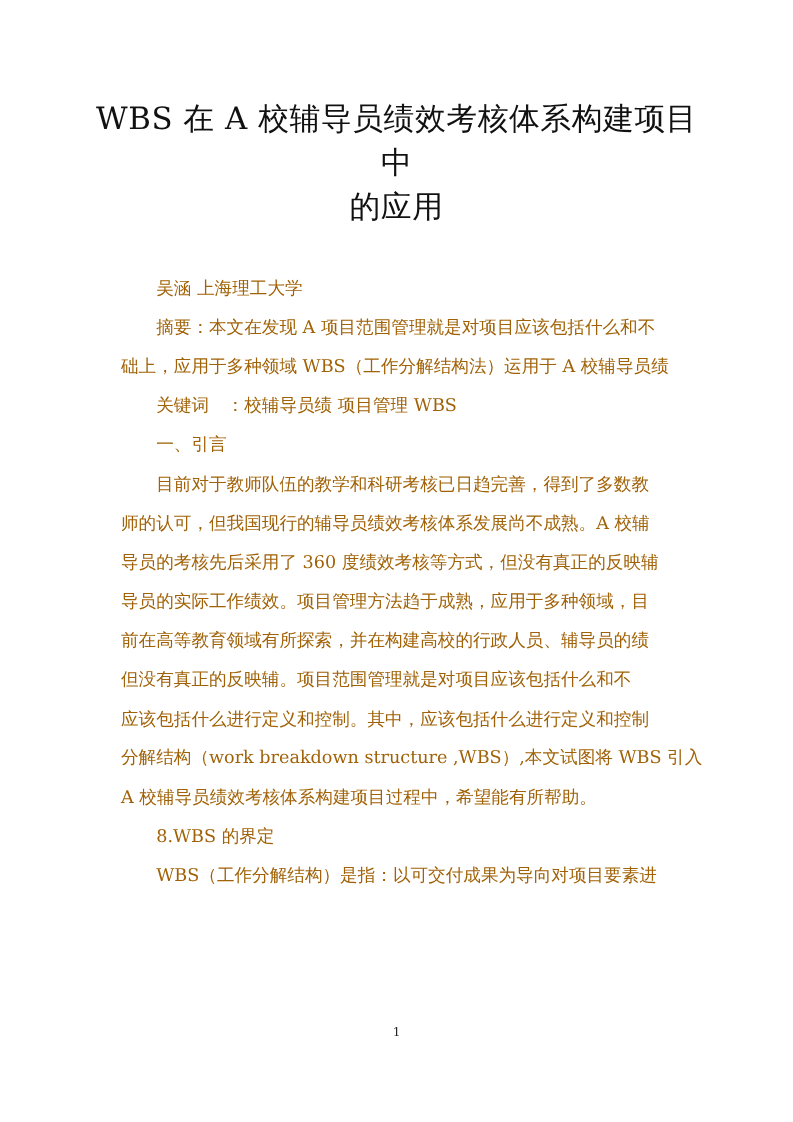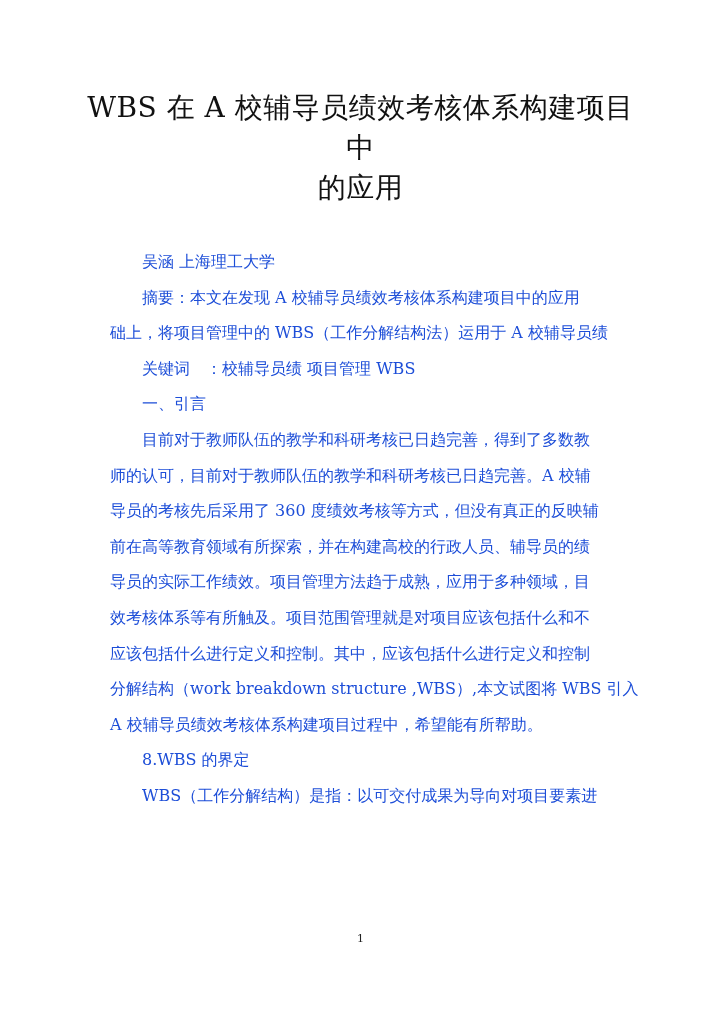--- a/index.html
+++ b/index.html
@@ -2,54 +2,54 @@
 <html><head>
 <meta charset="utf-8">
 <style>
   html, body { margin: 0; padding: 0; background: #ffffff; }
   body { width: 721px; height: 1020px; position: relative; overflow: hidden;
          font-family: "DejaVu Serif", "Liberation Serif", serif; color: #111; }
   .page { position: absolute; left: 0; top: 0; width: 721px; height: 772px; background: #fff; padding-left: 48px; }
   .title { position: absolute; left: 80px; width: 561px; top: 88px; text-align: center;
            font-size: 28px; line-height: 40px; letter-spacing: 0.5px; color: #111; }
   .body { position: absolute; left: 110px; width: 503px; top: 244px; font-size: 16px;
-          line-height: 35.6px; color: #1d4ed8; }
+          line-height: 35.6px; color: #a16207; }
   .body p { margin: 0; text-align: justify; }
   .indent { text-indent: 32px; }
   .line { white-space: nowrap; }
   .pageno { position: absolute; left: 0; width: 721px; top: 932px; text-align: center;
             font-size: 11px; color: #222; }
 </style>
 </head>
 <body>
 
 <div class="page">
   <div class="title">
     <div>WBS 在 A 校辅导员绩效考核体系构建项目中</div>
     <div>的应用</div>
   </div>
 
   <div class="body">
     <p class="indent line">吴涵 上海理工大学</p>
 
     <div>
-      <p class="indent line">摘要：本文在发现 A 校辅导员绩效考核体系构建项目中的应用</p>
-      <p class="line">础上，将项目管理中的 WBS（工作分解结构法）运用于 A 校辅导员绩</p>
+      <p class="indent line">摘要：本文在发现 A 项目范围管理就是对项目应该包括什么和不</p>
+      <p class="line">础上，应用于多种领域 WBS（工作分解结构法）运用于 A 校辅导员绩</p>
     </div>
 
     <p class="indent line">关键词　：校辅导员绩 项目管理 WBS</p>
     <p class="indent line">一、引言</p>
 
     <div>
       <p class="indent line">目前对于教师队伍的教学和科研考核已日趋完善，得到了多数教</p>
-      <p class="line">师的认可，目前对于教师队伍的教学和科研考核已日趋完善。A 校辅</p>
+      <p class="line">师的认可，但我国现行的辅导员绩效考核体系发展尚不成熟。A 校辅</p>
       <p class="line">导员的考核先后采用了 360 度绩效考核等方式，但没有真正的反映辅</p>
+      <p class="line">导员的实际工作绩效。项目管理方法趋于成熟，应用于多种领域，目</p>
       <p class="line">前在高等教育领域有所探索，并在构建高校的行政人员、辅导员的绩</p>
-      <p class="line">导员的实际工作绩效。项目管理方法趋于成熟，应用于多种领域，目</p>
-      <p class="line">效考核体系等有所触及。项目范围管理就是对项目应该包括什么和不</p>
+      <p class="line">但没有真正的反映辅。项目范围管理就是对项目应该包括什么和不</p>
       <p class="line">应该包括什么进行定义和控制。其中，应该包括什么进行定义和控制</p>
       <p class="line">分解结构（work breakdown structure ,WBS）,本文试图将 WBS 引入</p>
       <p class="line">A 校辅导员绩效考核体系构建项目过程中，希望能有所帮助。</p>
     </div>
 
     <p class="indent line">8.WBS 的界定</p>
     <p class="indent line">WBS（工作分解结构）是指：以可交付成果为导向对项目要素进</p>
   </div>
 
   <div class="pageno">1</div>

